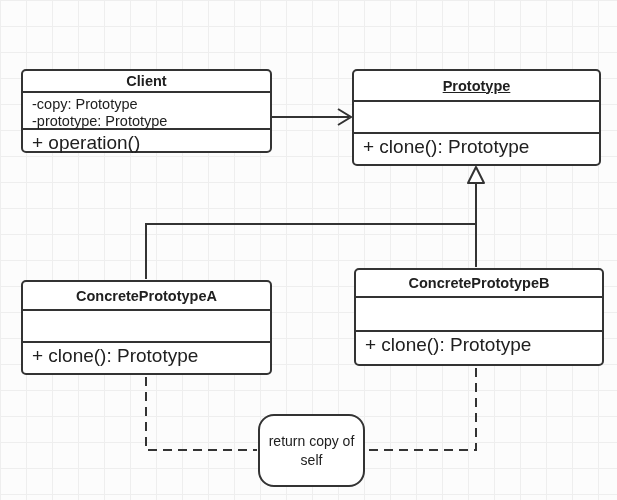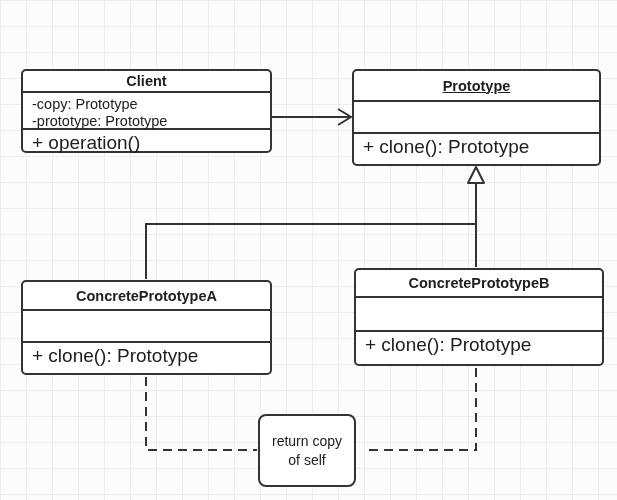--- a/index.html
+++ b/index.html
@@ -80,25 +80,25 @@
   #box-concrete-a .uml-attrs { height: 32px; }
 
   #box-concrete-b { left: 354px; top: 268px; width: 250px; height: 98px; }
   #box-concrete-b .uml-title { height: 28px; }
   #box-concrete-b .uml-attrs { height: 34px; }
 
   .note-box {
     position: absolute;
     left: 258px;
     top: 414px;
-    width: 98px;
+    width: 107px;
     height: 73px;
     background: #ffffff;
     border: 2px solid #333333;
-    border-radius: 8px;
+    border-radius: 16px;
     display: flex;
     align-items: center;
     justify-content: flex-start;
     text-align: center;
     font-size: 14px;
     line-height: 19px;
     color: #202020;
     padding: 4px 8px;
   }
 

